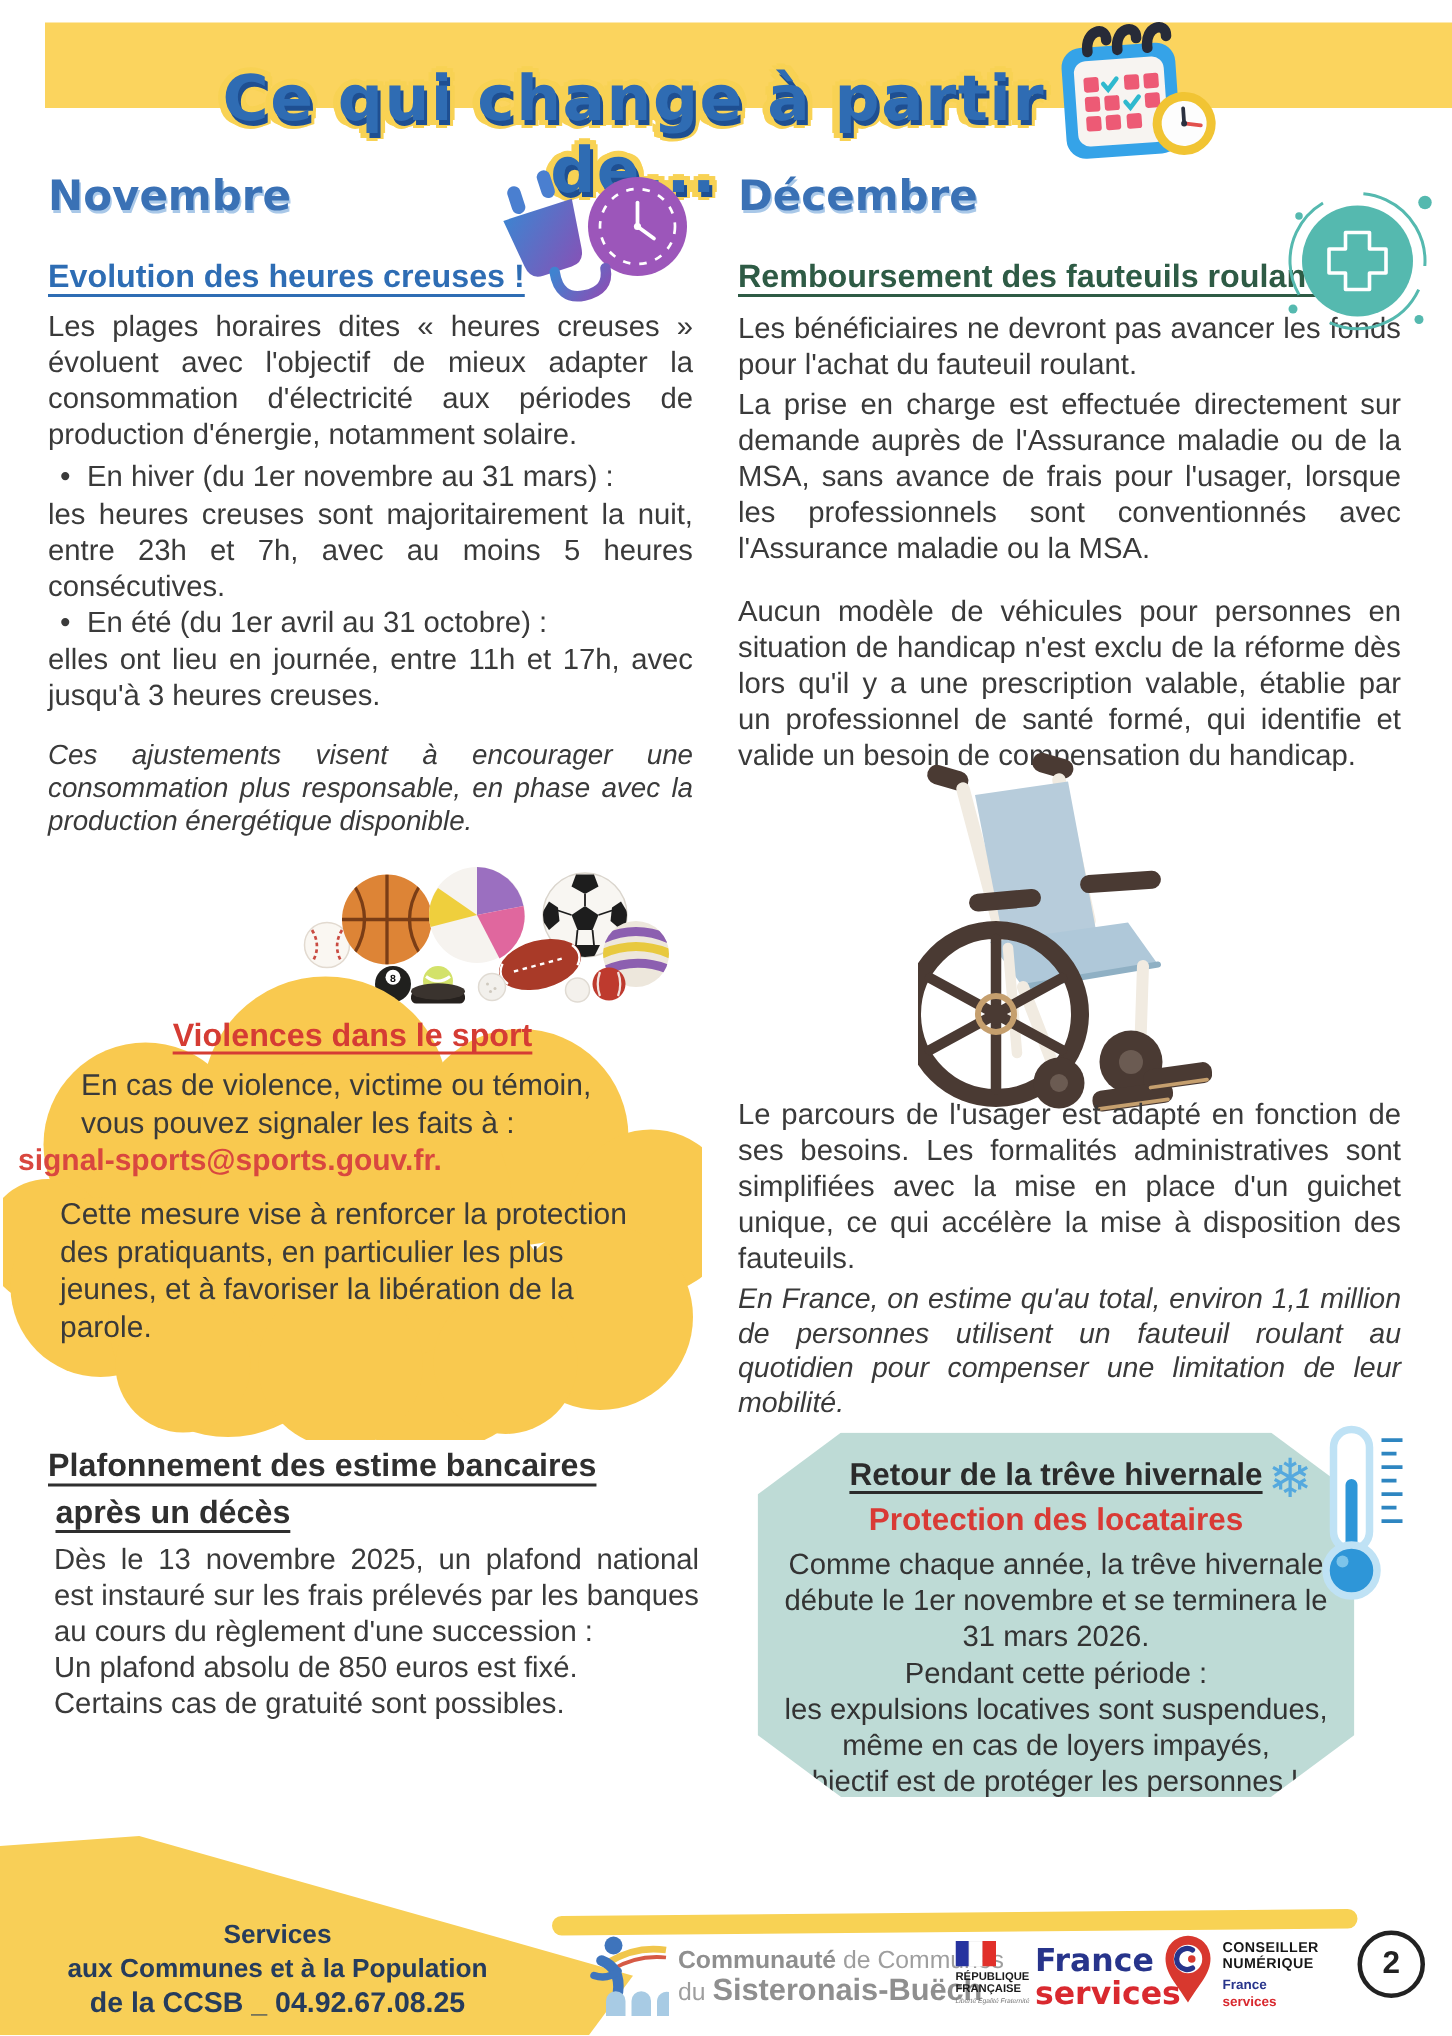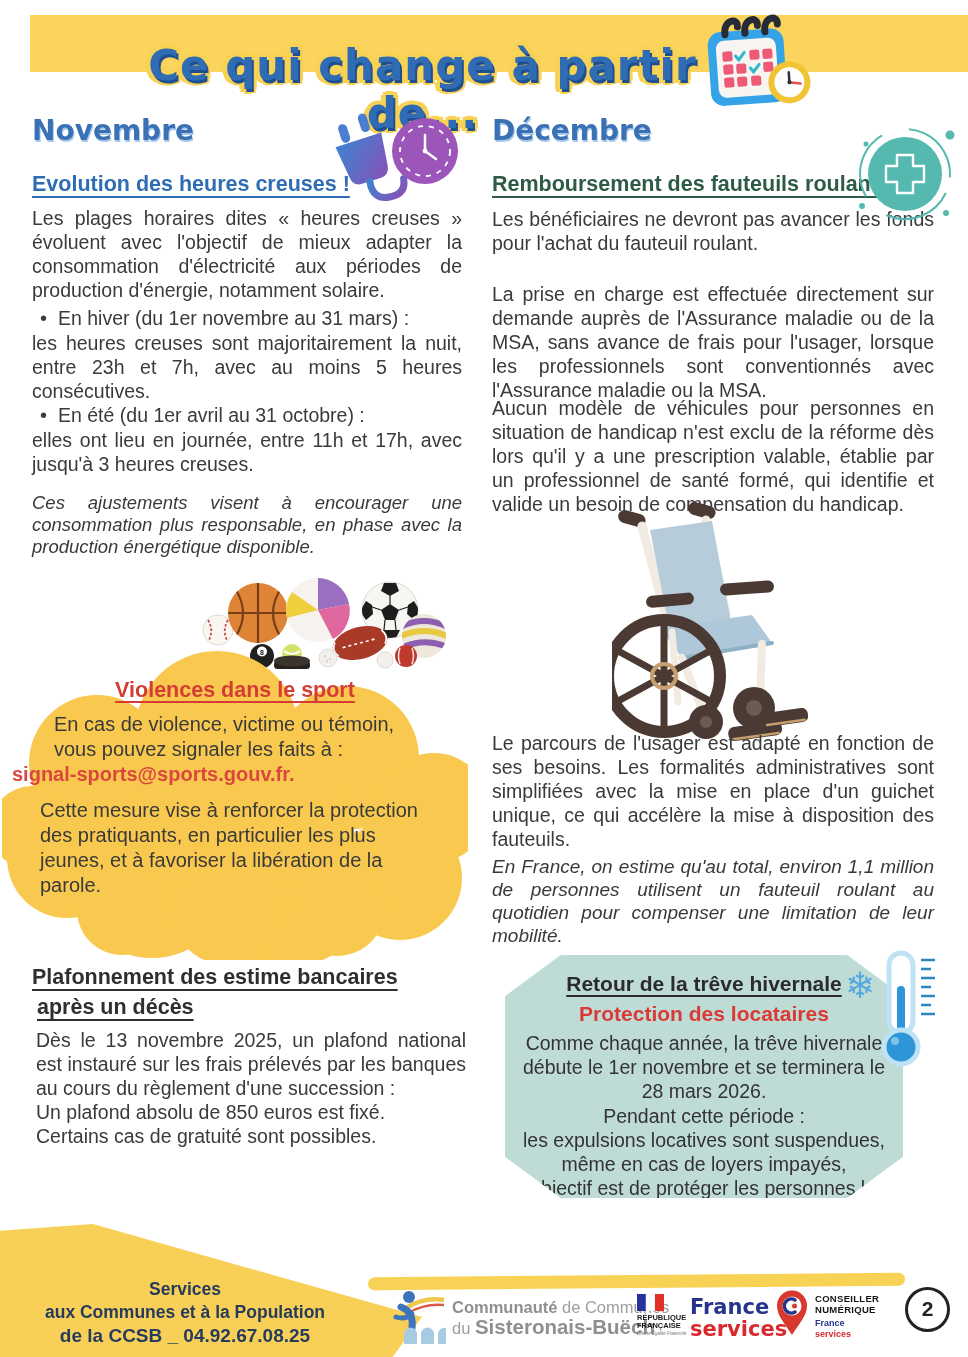--- a/index.html
+++ b/index.html
@@ -275,21 +275,21 @@
     <path d="M44 33 h16 v11 h11 v16 h-11 v11 h-16 v-11 h-11 v-16 h11 z" fill="none" stroke="#fff" stroke-width="2.4" stroke-linejoin="round"></path>
     <circle cx="97" cy="13" r="4.5" fill="#55B9AF"></circle>
     <circle cx="9" cy="84" r="3" fill="#55B9AF"></circle>
     <circle cx="93" cy="91" r="3" fill="#55B9AF"></circle>
     <circle cx="13" cy="22" r="2.5" fill="#55B9AF"></circle>
   </svg>
 
   <div class="sec-head h-green" style="left:492px;top:172px;">Remboursement des fauteuils roulants :</div>
 
   <div class="para" style="left:492px;top:207px;width:442px;">Les bénéficiaires ne devront pas avancer les fonds pour l'achat du fauteuil roulant.</div>
-  <div class="para" style="left:492px;top:258px;width:442px;margin-top:24px;">La prise en charge est effectuée directement sur demande auprès de l'Assurance maladie ou de la MSA, sans avance de frais pour l'usager, lorsque les professionnels sont conventionnés avec l'Assurance maladie ou la MSA.</div>
+  <div class="para" style="left:492px;top:258px;width:442px;">La prise en charge est effectuée directement sur demande auprès de l'Assurance maladie ou de la MSA, sans avance de frais pour l'usager, lorsque les professionnels sont conventionnés avec l'Assurance maladie ou la MSA.</div>
   <div class="para" style="left:492px;top:396px;width:442px;">Aucun modèle de véhicules pour personnes en situation de handicap n'est exclu de la réforme dès lors qu'il y a une prescription valable, établie par un professionnel de santé formé, qui identifie et valide un besoin de compensation du handicap.</div>
 
   <svg class="wheelchair" viewBox="0 0 196 244">
     <g stroke-linecap="round">
       <rect x="6" y="10" width="28" height="13" rx="6.5" fill="#4A3A33" transform="rotate(16 20 16)"></rect>
       <rect x="76" y="2" width="28" height="13" rx="6.5" fill="#4A3A33" transform="rotate(16 90 8)"></rect>
       <path d="M30 24 L56 122" stroke="#F1EBE1" stroke-width="9"></path>
       <path d="M94 18 L114 112" stroke="#F1EBE1" stroke-width="9"></path>
       <path d="M38 28 L100 19 L119 120 L58 130 Z" fill="#B7CCDB"></path>
       <path d="M48 126 L140 113 L160 141 L70 156 Z" fill="#AFC8D9"></path>
@@ -326,21 +326,21 @@
     </g>
   </svg>
 
   <div class="para" style="left:492px;top:731px;width:442px;">Le parcours de l'usager est adapté en fonction de ses besoins. Les formalités administratives sont simplifiées avec la mise en place d'un guichet unique, ce qui accélère la mise à disposition des fauteuils.</div>
   <div class="note" style="left:492px;top:855px;width:442px;font-size:19px;line-height:23px;">En France, on estime qu'au total, environ 1,1 million de personnes utilisent un fauteuil roulant au quotidien pour compenser une limitation de leur mobilité.</div>
 
   <div class="teal-box">
     <div class="tb-head">Retour de la trêve hivernale</div>
     <div class="tb-sub">Protection des locataires</div>
     <div class="tb-body">
-      <p>Comme chaque année, la trêve hivernale débute le 1er novembre et se terminera le 28 mars 2026.</p>
+      <p>Comme chaque année, la trêve hivernale débute le 1er novembre et se terminera le 31 mars 2026.</p>
       <p>Pendant cette période :</p>
       <p>les expulsions locatives sont suspendues, même en cas de loyers impayés,</p>
       <p>l'objectif est de protéger les personnes les plus vulnérables, face aux rigueurs de l'hiver.</p>
     </div>
   </div>
   <svg class="thermo" viewBox="0 0 100 128">
     <text x="0" y="50" font-size="36" fill="#55A9DE">❄</text>
     <rect x="44" y="5" width="24" height="80" rx="12" fill="#fff" stroke="#BFE2F5" stroke-width="5"></rect>
     <rect x="52" y="38" width="8" height="46" rx="4" fill="#2E96D8"></rect>
     <circle cx="56" cy="99" r="17" fill="#2E96D8" stroke="#BFE2F5" stroke-width="5"></circle>

